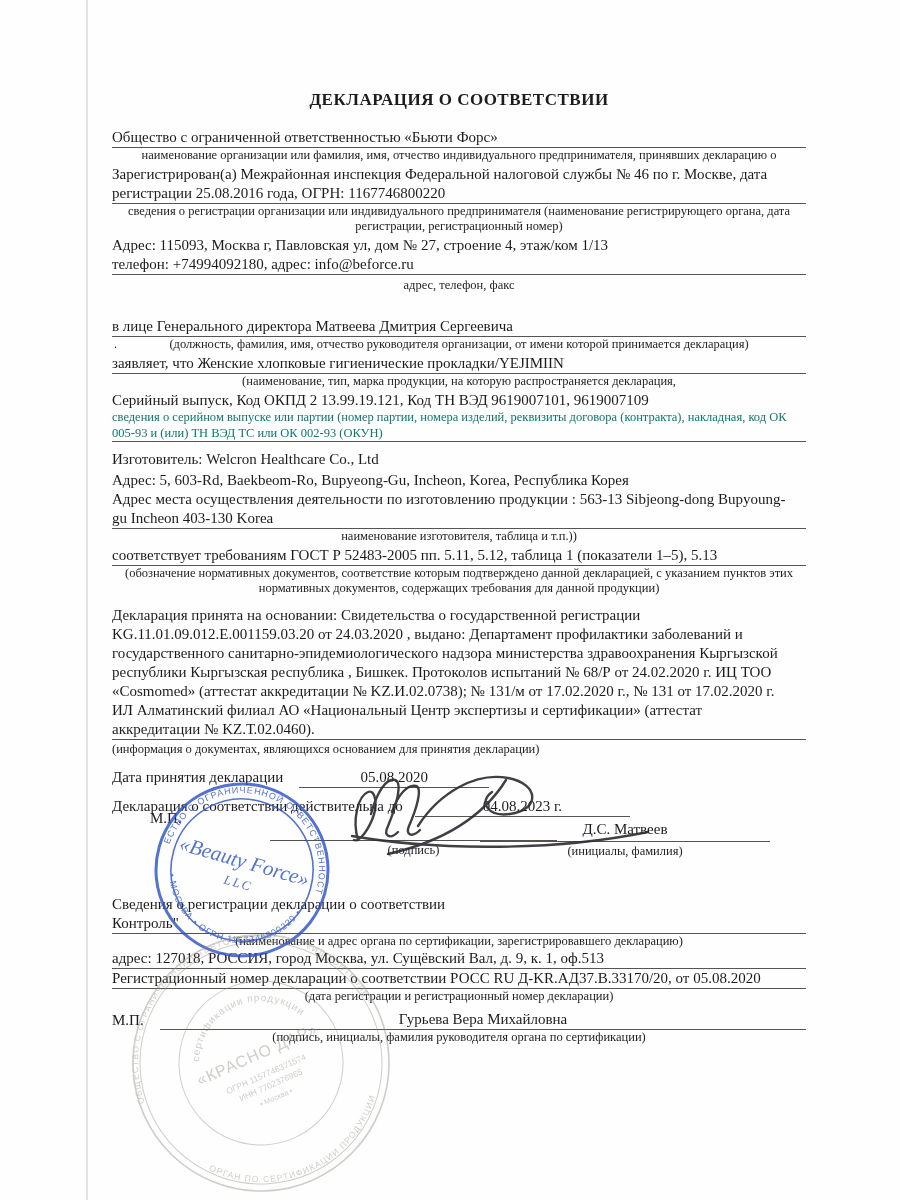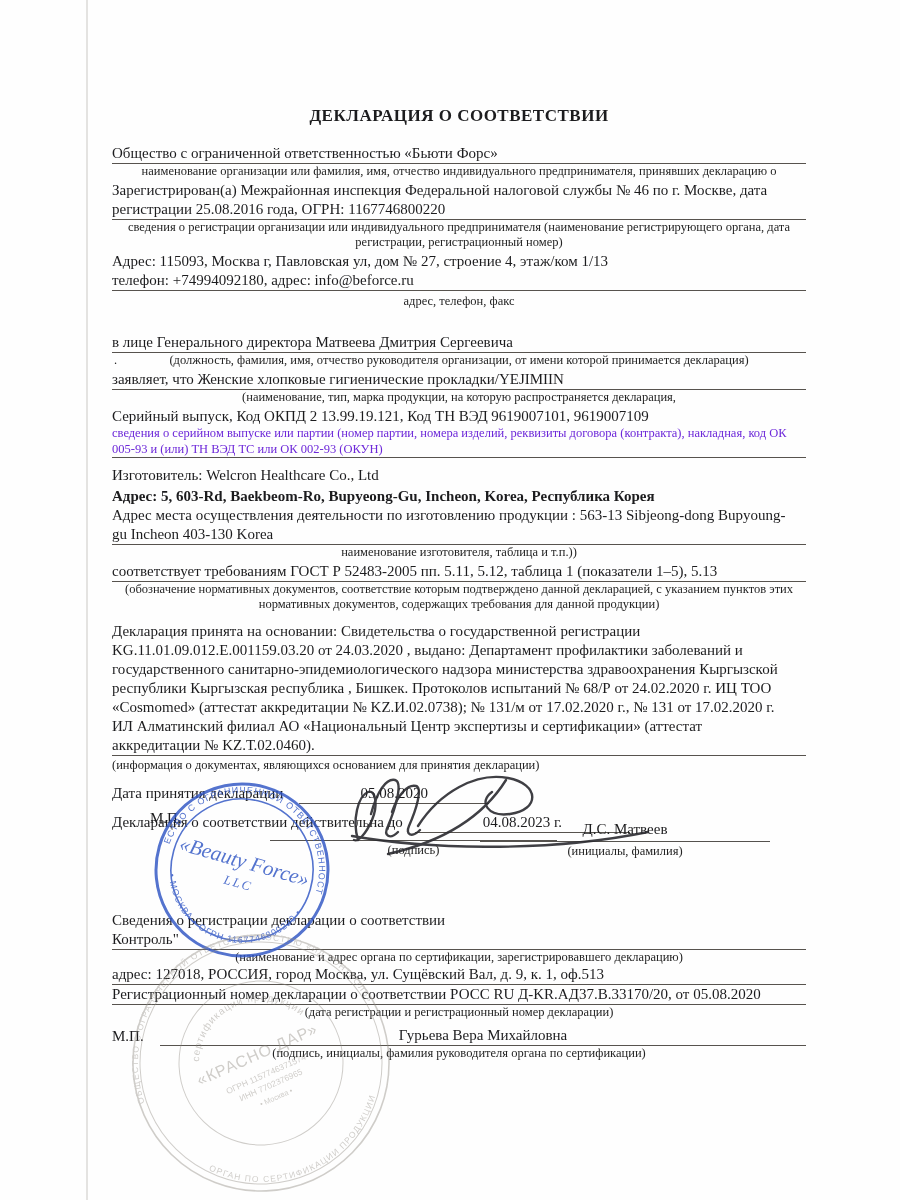--- a/index.html
+++ b/index.html
@@ -1,25 +1,25 @@
 <!DOCTYPE html>
 <html><head>
 <meta charset="utf-8">
 <style>
   html,body{margin:0;padding:0;}
   body{width:900px;height:1200px;overflow:hidden;background:#ffffff;position:relative;
        font-family:"Liberation Serif",serif;color:#1c1c1e;}
   #page{position:absolute;inset:0;background:#fefefe;}
   .page-edge{position:absolute;left:86px;top:0;width:2px;height:1200px;background:#e4e3e1;}
-  .content{position:absolute;left:112px;top:16px;width:694px;}
+  .content{position:absolute;left:112px;top:0;width:694px;}
   .doc-title{margin-top:90px;text-align:center;font-weight:bold;font-size:17px;letter-spacing:.5px;line-height:20px;}
   .row{white-space:nowrap;position:relative;}
   .main{font-size:15px;line-height:19px;}
   .cap{font-size:12.5px;line-height:15px;text-align:center;color:#242424;}
-  .capm{font-size:12.5px;line-height:15.5px;color:#6d28d9;}
+  .capm{font-size:12.5px;line-height:15.5px;color:#0f766e;}
   .capl{font-size:12.5px;line-height:15px;color:#242424;}
   .u{border-bottom:1px solid #57534e;}
   .pre{position:absolute;left:2px;}
   .daterow{margin-top:11px;font-size:15px;line-height:19px;white-space:nowrap;}
   .dval{display:inline-block;text-align:center;border-bottom:1px solid #57534e;}
   .spacer{height:76px;}
   .mprow{display:flex;margin-top:6px;align-items:flex-end;}
   .mp{font-size:15px;line-height:19px;width:48px;flex:0 0 48px;}
   .nameline{flex:1;text-align:center;border-bottom:1px solid #57534e;font-size:15px;line-height:19px;}
   .abs{position:absolute;}
@@ -49,21 +49,21 @@
         <div class="row main u"><span>телефон: +74994092180, адрес: info@beforce.ru</span></div>
         <div class="row cap" style="margin-top: 3px;"><span>адрес, телефон, факс</span></div>
         <div class="row main u" style="margin-top: 24px;"><span>в лице Генерального директора Матвеева Дмитрия Сергеевича</span></div>
         <div class="row cap"><span class="pre">.</span><span>(должность, фамилия, имя, отчество руководителя организации, от имени которой принимается декларация)</span></div>
         <div class="row main u" style="margin-top: 2px;"><span>заявляет, что Женские хлопковые гигиенические прокладки/YEJIMIIN</span></div>
         <div class="row cap"><span>(наименование, тип, марка продукции, на которую распространяется декларация,</span></div>
         <div class="row main" style="margin-top: 2px;"><span>Серийный выпуск, Код ОКПД 2 13.99.19.121, Код ТН ВЭД 9619007101, 9619007109</span></div>
         <div class="row capm"><span>сведения о серийном выпуске или партии (номер партии, номера изделий, реквизиты договора (контракта), накладная, код ОК</span></div>
         <div class="row capm u"><span>005-93 и (или) ТН ВЭД ТС или ОК 002-93 (ОКУН)</span></div>
         <div class="row main" style="margin-top: 8px;"><span>Изготовитель: Welcron Healthcare Co., Ltd</span></div>
-        <div class="row main" style="margin-top: 2px; font-weight: bold;"><span>Адрес: 5, 603-Rd, Baekbeom-Ro, Bupyeong-Gu, Incheon, Korea, Республика Корея</span></div>
+        <div class="row main" style="margin-top: 2px;"><span>Адрес: 5, 603-Rd, Baekbeom-Ro, Bupyeong-Gu, Incheon, Korea, Республика Корея</span></div>
         <div class="row main"><span>Адрес места осуществления деятельности по изготовлению продукции : 563-13 Sibjeong-dong Bupyoung-</span></div>
         <div class="row main u"><span>gu Incheon 403-130 Korea</span></div>
         <div class="row cap"><span>наименование изготовителя, таблица и т.п.))</span></div>
         <div class="row main u" style="margin-top: 2px;"><span>соответствует требованиям ГОСТ Р 52483-2005 пп. 5.11, 5.12, таблица 1 (показатели 1–5), 5.13</span></div>
         <div class="row cap"><span>(обозначение нормативных документов, соответствие которым подтверждено данной декларацией, с указанием пунктов этих</span></div>
         <div class="row cap"><span>нормативных документов, содержащих требования для данной продукции)</span></div>
         <div class="row main" style="margin-top: 10px;"><span>Декларация принята на основании: Свидетельства о государственной регистрации</span></div>
         <div class="row main"><span>KG.11.01.09.012.Е.001159.03.20 от 24.03.2020 , выдано: Департамент профилактики заболеваний и</span></div>
         <div class="row main"><span>государственного санитарно-эпидемиологического надзора министерства здравоохранения Кыргызской</span></div>
         <div class="row main"><span>республики Кыргызская республика , Бишкек. Протоколов испытаний № 68/Р от 24.02.2020 г. ИЦ ТОО</span></div>

